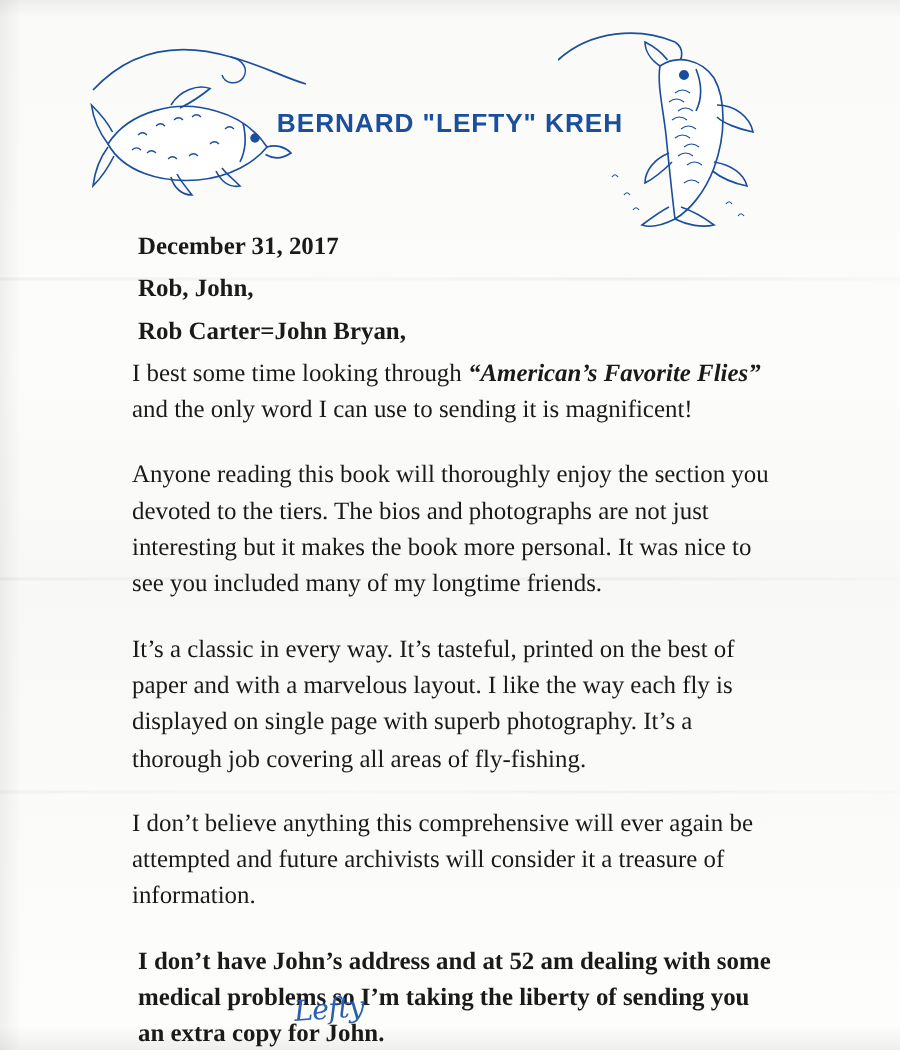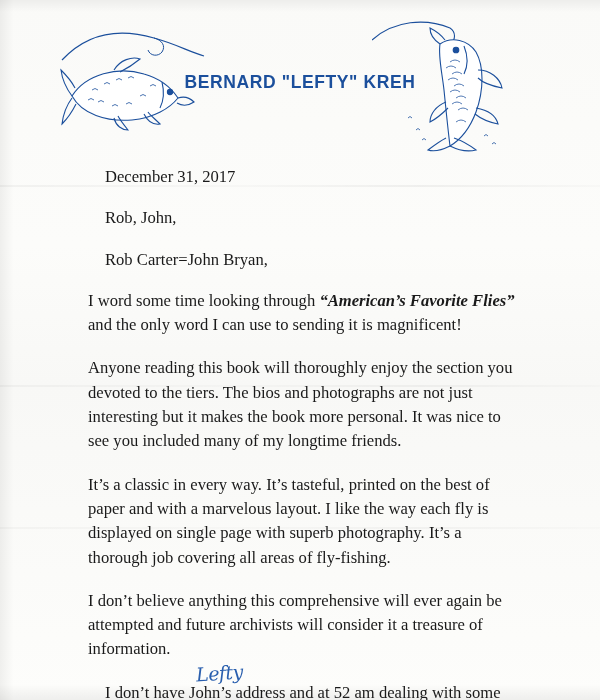--- a/index.html
+++ b/index.html
@@ -97,21 +97,22 @@
     width: 434px;
     color: #1a1a1a;
     font-size: 16.6px;
     line-height: 24.3px;
   }
 
   .body-text p {
     margin: 0 0 19px 0;
   }
   .body-text p.tight {
-    margin: 17px;
+    margin: 4px;
+    font-weight: bold;
   }
   .italic { font-style: italic; font-weight: bold; }
 
   .closing {
     margin: 6px 0 0 0;
     padding-left: 52px;
   }
 
   .signature {
     position: absolute;
@@ -222,21 +223,21 @@
     <div class="lh-name">BERNARD "LEFTY" KREH</div>
   </div>
 
   <div class="body-text">
 
     <p class="tight">December 31, 2017</p>
     <p class="tight">Rob, John,</p>
     <p class="tight">Rob Carter=John Bryan,</p>
 
     <p>
-      <span>I word some time looking through </span><span class="italic">“American’s Favorite Flies”</span><span> and the only word I can use to sending it is magnificent!</span>
+      <span>I best some time looking through </span><span class="italic">“American’s Favorite Flies”</span><span> and the only word I can use to sending it is magnificent!</span>
     </p>
 
     <p>Anyone reading this book will thoroughly enjoy the section you devoted to the tiers. The bios and photographs are not just interesting but it makes the book more personal. It was nice to see you included many of my longtime friends.</p>
 
     <p>It’s a classic in every way. It’s tasteful, printed on the best of paper and with a marvelous layout. I like the way each fly is displayed on single page with superb photography. It’s a thorough job covering all areas of fly-fishing.</p>
 
     <p>I don’t believe anything this comprehensive will ever again be attempted and future archivists will consider it a treasure of information.</p>
 
     <p class="tight">I don’t have John’s address and at 52 am dealing with some medical problems so I’m taking the liberty of sending you an extra copy for John.</p>
 

